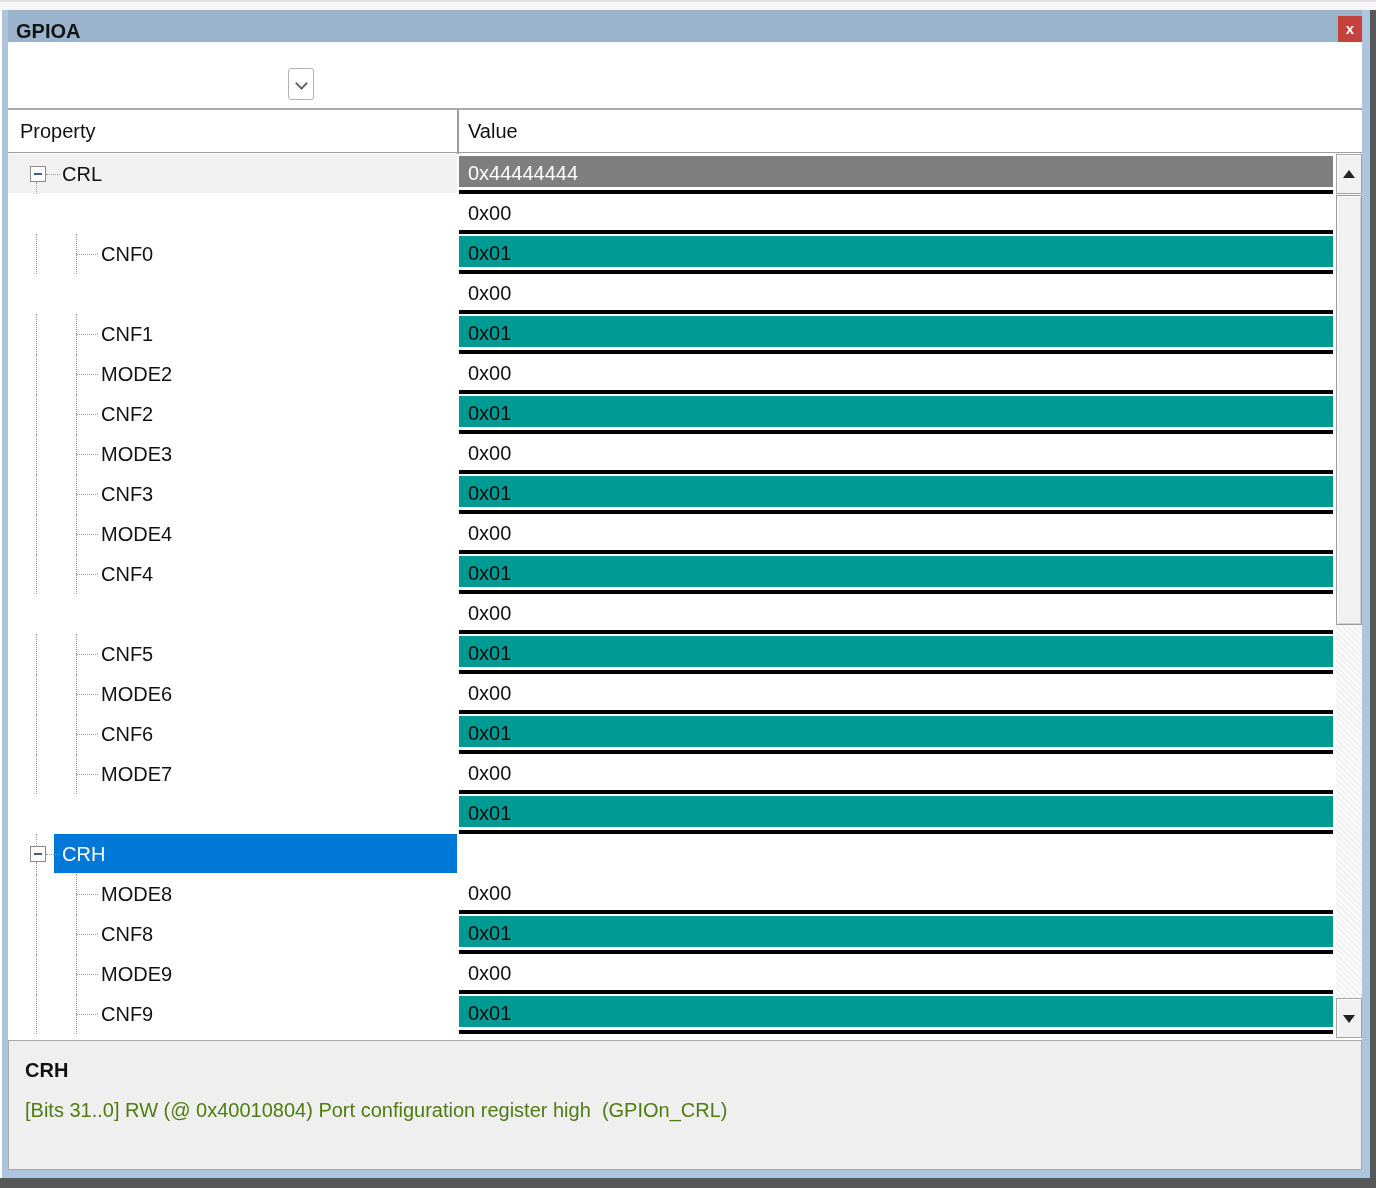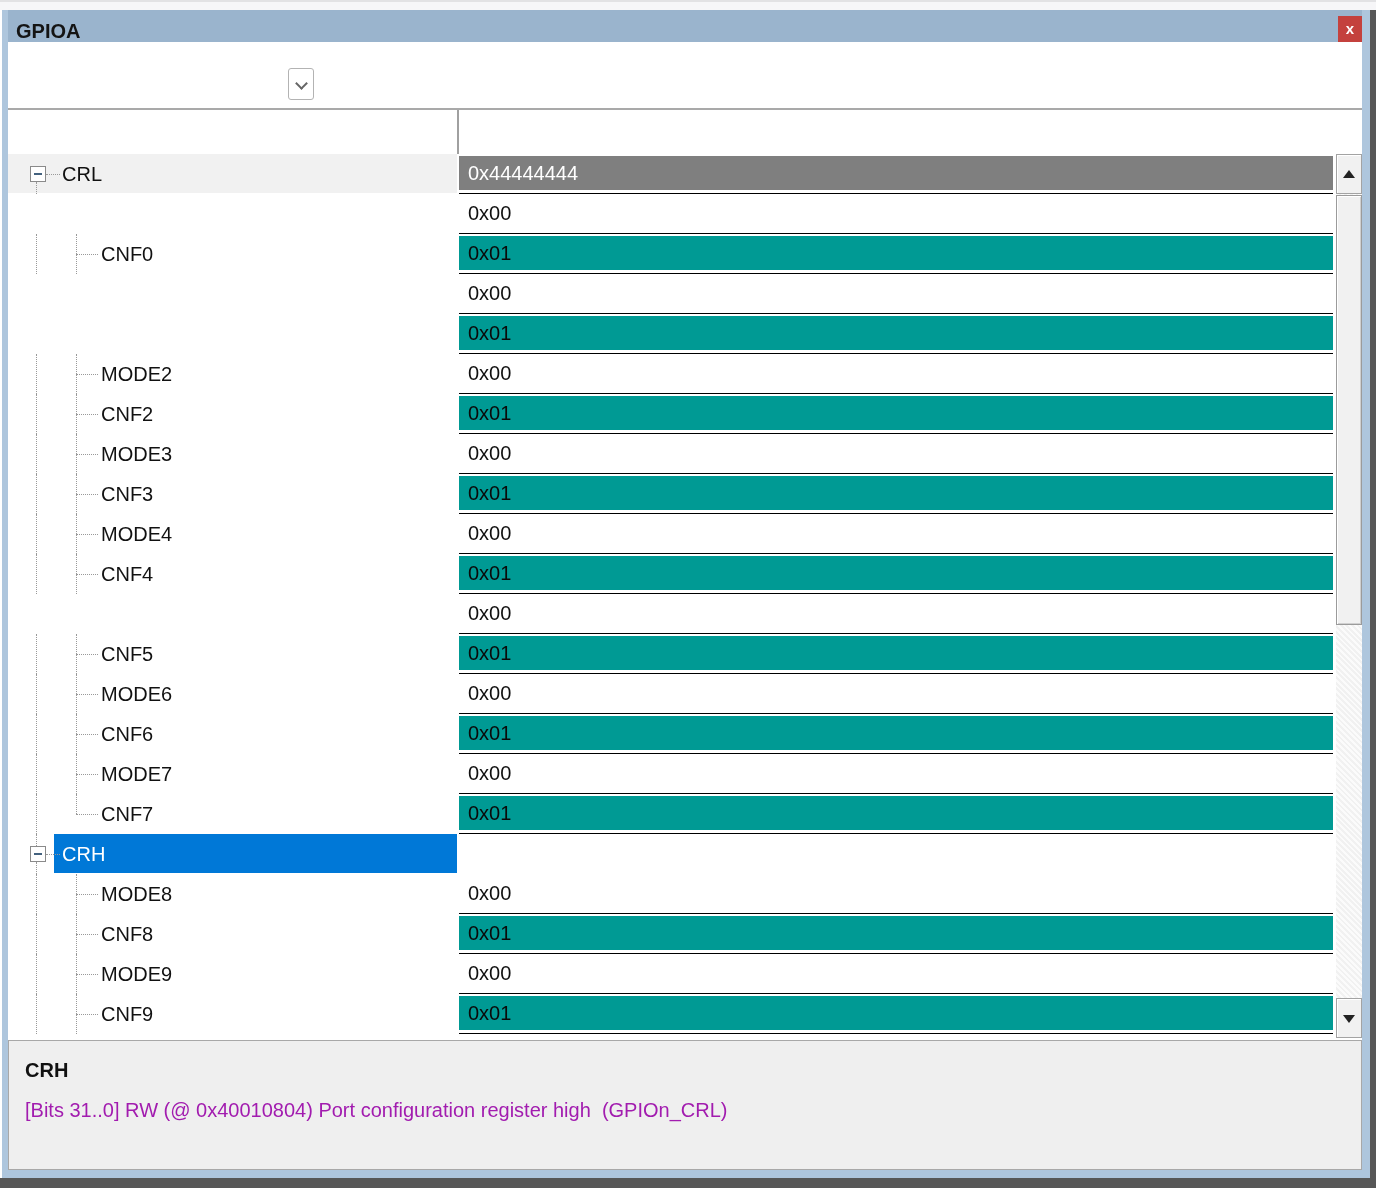--- a/index.html
+++ b/index.html
@@ -45,21 +45,21 @@
   .g-child { left:68px; }
   .stub-root  { left:38px; width:14px; }
   .stub-child { left:68px; width:22px; }
   .expand-box { position:absolute; left:22px; top:12px; width:16px; height:16px; background:#fff; border:1px solid #8a8a8a; }
   .minus { position:absolute; left:3px; top:6px; width:8px; height:2px; background:#44627f; }
   .prop-label { position:absolute; top:0; line-height:40px; font-size:20px; color:#111; white-space:nowrap; }
   .lvl0 .prop-label { left:54px; }
   .lvl1 .prop-label { left:93px; }
   .row.selected .prop-label { color:#fff; }
 
-  .val { position:absolute; left:451px; top:0; width:874px; height:40px; border-bottom:1px solid #000000; background:#fff; }
+  .val { position:absolute; left:451px; top:0; width:874px; height:40px; border-bottom:4px solid #000000; background:#fff; }
   .val-bar { position:absolute; left:0; right:0; top:2px; bottom:3px; font-size:20px; line-height:35px; padding-left:9px; color:#111; white-space:nowrap; }
   .vs-register { background:var(--c-register,#7f7f7f); color:#fff; }
   .vs-changed  { background:var(--c-changed,#009a94); color:#0a0a0a; }
   .vs-normal   { background:transparent; color:#111; }
 
   
   .scrollbar { position:absolute; left:1328px; top:144px; width:26px; height:884px; background:#f4f4f4; }
   .sb-track { position:absolute; left:0; top:40px; width:26px; bottom:40px;
               background-image:repeating-linear-gradient(45deg,#fbfbfb 0 2px,#f1f1f1 2px 4px); }
   .sb-btn { position:absolute; left:0; width:26px; height:40px; background:#f1f1f1; border:1px solid #a3a3a3;
@@ -67,41 +67,45 @@
   .sb-up { top:0; }
   .sb-down { bottom:0; }
   .tri-up   { position:absolute; left:6px; top:15px; width:0; height:0; border-left:6px solid transparent; border-right:6px solid transparent; border-bottom:8px solid #222; }
   .tri-down { position:absolute; left:6px; top:16px; width:0; height:0; border-left:6px solid transparent; border-right:6px solid transparent; border-top:8px solid #222; }
   .sb-thumb { position:absolute; left:0; top:41px; width:26px; height:430px; background:#f1f1f1; border:1px solid #9b9b9b;
               box-shadow: inset 1px 1px 0 #ffffff, inset -1px -1px 0 #d0d0d0; }
 
   
   .desc-panel { position:absolute; left:0; top:1030px; width:1354px; height:130px; background:#efefef; border:1px solid #a8a8a8; }
   .desc-title { position:absolute; left:16px; top:18px; font-size:20px; font-weight:700; color:#111; }
-  .desc-text  { position:absolute; left:16px; top:58px; font-size:20px; color:#a21caf; white-space:pre-wrap; }
+  .desc-text  { position:absolute; left:16px; top:58px; font-size:20px; color:#4d7c0f; white-space:pre-wrap; }
 </style>
 </head>
 <body>
 
 <div class="screen">
   <div class="top-strip"></div>
 
   <div class="window">
 
     <div class="titlebar">
       <span class="title">GPIOA</span>
       <div class="close-btn">x</div>
     </div>
 
     <div class="toolbar">
       <div class="combo">
         <span class="chevron-down"></span>
       </div>
     </div>
 
+    <div class="grid-header">
+      <span class="h-prop">Property</span>
+      <span class="h-value">Value</span>
+    </div>
     <div class="col-divider"></div>
 
     <div class="tree-body" id="tree-body">
         <div class="row lvl0">
           <div class="prop">
             <div class="prop-hl-hot"></div>
             <div class="g-v g-root" style="top:28px;height:12px"></div>
             <div class="g-h stub-root"></div>
             <div class="expand-box">
               <div class="minus"></div>
@@ -127,20 +131,26 @@
           <div class="val">
             <div class="val-bar vs-changed">0x01</div>
           </div>
         </div>
         <div class="row lvl1">
           <div class="val">
             <div class="val-bar vs-normal">0x00</div>
           </div>
         </div>
         <div class="row lvl1">
+          <div class="prop">
+            <div class="g-v g-root" style="top:0;height:40px"></div>
+            <div class="g-v g-child" style="top:0;height:40px"></div>
+            <div class="g-h stub-child"></div>
+            <span class="prop-label">CNF1</span>
+          </div>
           <div class="val">
             <div class="val-bar vs-changed">0x01</div>
           </div>
         </div>
         <div class="row lvl1">
           <div class="prop">
             <div class="g-v g-root" style="top:0;height:40px"></div>
             <div class="g-v g-child" style="top:0;height:40px"></div>
             <div class="g-h stub-child"></div>
             <span class="prop-label">MODE2</span>
@@ -247,26 +257,20 @@
             <div class="g-v g-root" style="top:0;height:40px"></div>
             <div class="g-v g-child" style="top:0;height:40px"></div>
             <div class="g-h stub-child"></div>
             <span class="prop-label">MODE7</span>
           </div>
           <div class="val">
             <div class="val-bar vs-normal">0x00</div>
           </div>
         </div>
         <div class="row lvl1">
-          <div class="prop">
-            <div class="g-v g-root" style="top:0;height:40px"></div>
-            <div class="g-v g-child" style="top:0;height:20px"></div>
-            <div class="g-h stub-child"></div>
-            <span class="prop-label">CNF7</span>
-          </div>
           <div class="val">
             <div class="val-bar vs-changed">0x01</div>
           </div>
         </div>
         <div class="row lvl0 selected">
           <div class="prop">
             <div class="prop-hl-selected"></div>
             <div class="g-v g-root" style="top:0;height:12px"></div>
             <div class="g-v g-root" style="top:28px;height:12px"></div>
             <div class="g-h stub-root"></div>

